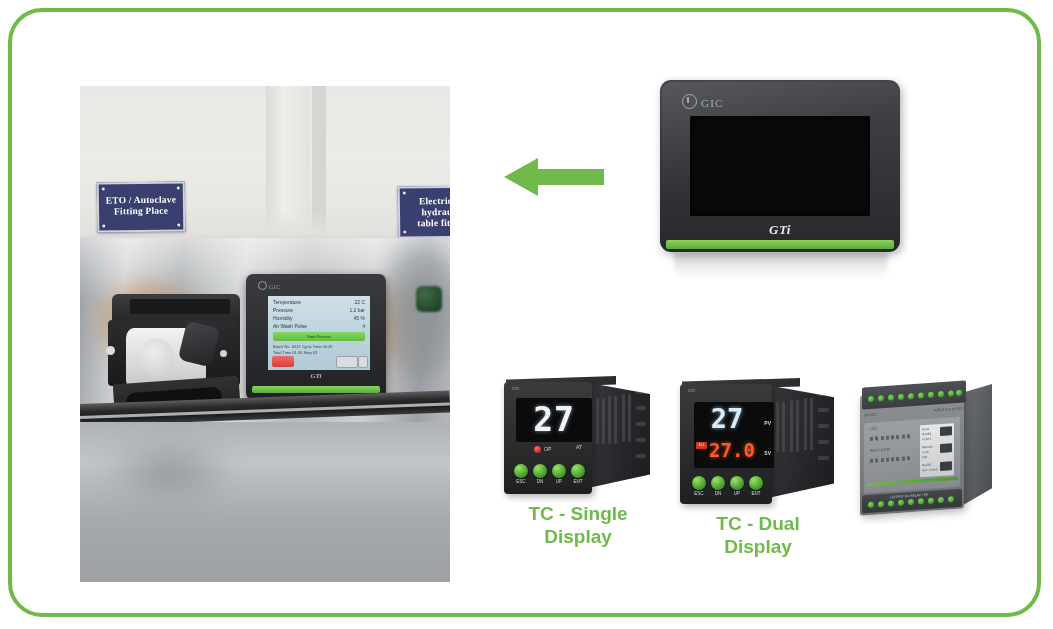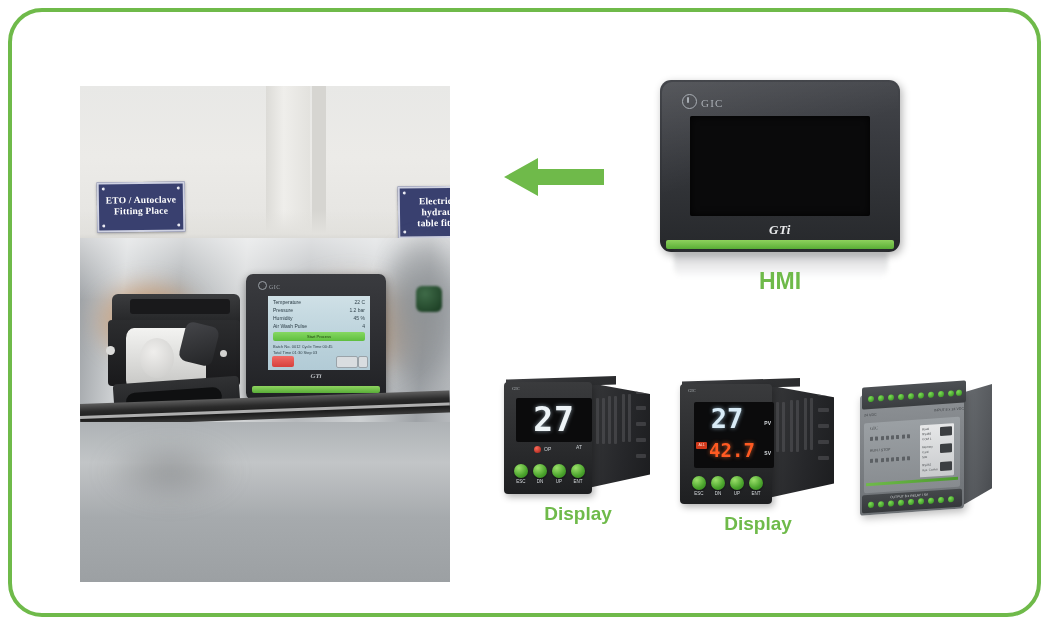--- a/index.html
+++ b/index.html
@@ -346,21 +346,20 @@
   <div id="hmi">
     <div id="hmi-body"></div>
     <div id="hmi-edge"></div>
     <div id="hmi-logo">
       <span class="ring"></span><span>GIC</span>
     </div>
     <div id="hmi-screen"></div>
     <div id="hmi-gti">GTi</div>
     <div id="hmi-strip"></div>
     <div id="hmi-refl"></div>
-    <div id="hmi-label">HMI</div>
   </div>
 
   <div id="tc1">
     <div id="tc1-rear">
       <div class="rear-texture" style="left:8px;top:22px;width:3px;height:46px;"></div>
       <div class="rear-texture" style="left:14px;top:22px;width:3px;height:46px;"></div>
       <div class="rear-texture" style="left:20px;top:20px;width:3px;height:48px;"></div>
       <div class="rear-texture" style="left:26px;top:20px;width:3px;height:48px;"></div>
       <div class="rear-texture" style="left:34px;top:18px;width:3px;height:48px;"></div>
       <div class="rear-texture" style="left:40px;top:18px;width:3px;height:48px;"></div>
@@ -388,20 +387,21 @@
           </div>
         <div class="tc-btn">
             <span>UP</span>
           </div>
         <div class="tc-btn">
             <span>ENT</span>
           </div>
       </div>
     </div>
     <div id="tc1-label">
+      <div>TC - Single</div>
       <div>Display</div>
     </div>
   </div>
 
   <div id="tc2">
     <div id="tc2-rear">
       <div class="rear-texture" style="left:8px;top:24px;width:3px;height:50px;"></div>
       <div class="rear-texture" style="left:14px;top:24px;width:3px;height:50px;"></div>
       <div class="rear-texture" style="left:22px;top:22px;width:3px;height:52px;"></div>
       <div class="rear-texture" style="left:28px;top:22px;width:3px;height:52px;"></div>
@@ -413,39 +413,40 @@
       <div class="rear-texture" style="left:50px;top:62px;width:11px;height:4px;"></div>
       <div class="rear-texture" style="left:50px;top:78px;width:11px;height:4px;"></div>
     </div>
     <div id="tc2-top"></div>
     <div id="tc2-case">
       <div style="position:absolute;left:8px;top:4px;font-size:4.5px;color:#aeb3b7;font-family:'Liberation Serif',serif;">GIC</div>
       <div id="tc2-disp">
         <div id="tc2-pv">27</div>
         <div id="tc2-pvl">PV</div>
         <div id="tc2-ind">AL1</div>
-        <div id="tc2-sv">42.7</div>
+        <div id="tc2-sv">27.0</div>
         <div id="tc2-svl">SV</div>
       </div>
       <div class="tc-btns" style="left:12px;top:92px;">
         <div class="tc-btn">
             <span>ESC</span>
           </div>
         <div class="tc-btn">
             <span>DN</span>
           </div>
         <div class="tc-btn">
             <span>UP</span>
           </div>
         <div class="tc-btn">
             <span>ENT</span>
           </div>
       </div>
     </div>
     <div id="tc2-label">
+      <div>TC - Dual</div>
       <div>Display</div>
     </div>
   </div>
 
   <div id="plc">
     <div id="plc-side"></div>
     <div id="plc-body"></div>
     <div id="plc-topterm">
       <div class="plc-screw" style="left:6px;top:9px"></div>
       <div class="plc-screw" style="left:16px;top:9px"></div>

